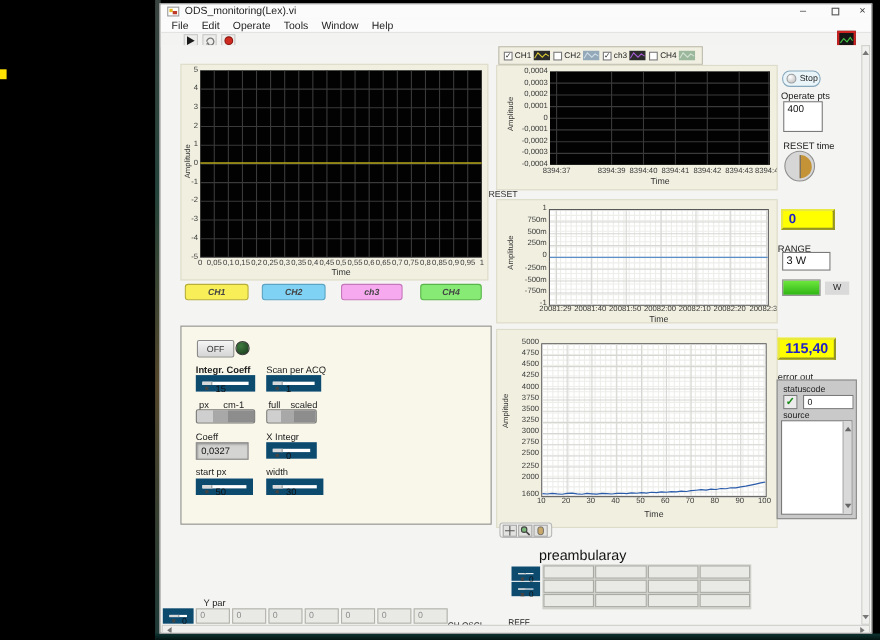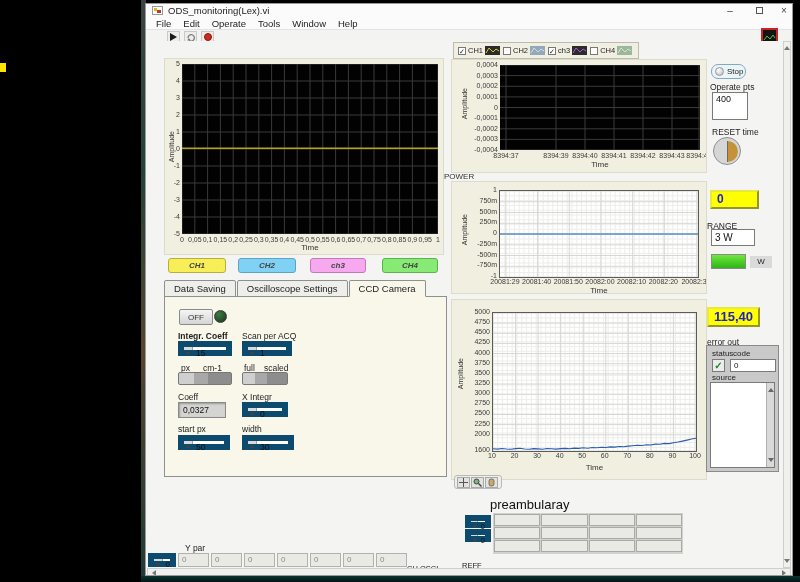--- a/index.html
+++ b/index.html
@@ -237,25 +237,20 @@
       <div class="xtick" style="left: 247.4px; top: 177px;">0,9</div>
       <div class="xtick" style="left: 260.2px; top: 177px;">0,95</div>
       <div class="xtick" style="left: 273px; top: 177px;">1</div>
     </div>
 
   <div class="chbtn" style="left: 22px; background: rgb(248, 239, 88); border-color: rgb(184, 174, 58);">CH1</div>
   <div class="chbtn" style="left: 92px; background: rgb(127, 210, 244); border-color: rgb(91, 164, 196);">CH2</div>
   <div class="chbtn" style="left: 164px; width: 56px; background: rgb(246, 169, 238); border-color: rgb(197, 119, 187);">ch3</div>
   <div class="chbtn" style="left: 236px; width: 56px; background: rgb(135, 234, 117); border-color: rgb(88, 181, 71);">CH4</div>
 
-  <div class="abs" id="tabs">
-    <div class="tab">Data Saving</div>
-    <div class="tab">Oscilloscope Settings</div>
-    <div class="tab active">CCD Camera</div>
-  </div>
   <div class="abs" id="tabpage"></div>
 
   <div class="abs" id="off-btn" style="z-index:2">OFF</div>
   <div class="abs" id="ccd-led" style="z-index:2"></div>
   <div class="lbl b" style="left:32px;top:327px;z-index:2">Integr. Coeff</div>
   <div class="lbl" style="left:96px;top:327px;z-index:2">Scan per ACQ</div>
   <div class="spin" style="left:32px;top:337px;width:54px;height:15px;z-index:2">
     <div class="btns">
         <i class="up"></i>
         <i class="dn"></i>
@@ -368,21 +363,21 @@
       <div class="ytick" style="left: 46px; top: 75.375px;">-0,0003</div>
       <div class="ytick" style="left: 46px; top: 86px;">-0,0004</div>
       <div class="xtick" style="left: 54px; top: 92px;">8394:37</div>
       <div class="xtick" style="left: 104px; top: 92px;">8394:39</div>
       <div class="xtick" style="left: 133px; top: 92px;">8394:40</div>
       <div class="xtick" style="left: 162px; top: 92px;">8394:41</div>
       <div class="xtick" style="left: 191px; top: 92px;">8394:42</div>
       <div class="xtick" style="left: 220px; top: 92px;">8394:43</div>
       <div class="xtick" style="left: 247px; top: 92px;">8394:44</div>
     </div>
-  <div class="lbl" id="power-title">POWER</div>
+  <div class="lbl" id="power-title">RESET</div>
   <div class="chart" id="chartP">
     <div class="plot light"><svg width="198" height="86">
           <line x1="4.8" y1="0" x2="4.8" y2="86" stroke="#ededea" stroke-width="1"></line>
           <line x1="9.6" y1="0" x2="9.6" y2="86" stroke="#ededea" stroke-width="1"></line>
           <line x1="14.399999999999999" y1="0" x2="14.399999999999999" y2="86" stroke="#ededea" stroke-width="1"></line>
           <line x1="19.2" y1="0" x2="19.2" y2="86" stroke="#ededea" stroke-width="1"></line>
           <line x1="24" y1="0" x2="24" y2="86" stroke="#ededea" stroke-width="1"></line>
           <line x1="28.8" y1="0" x2="28.8" y2="86" stroke="#ededea" stroke-width="1"></line>
           <line x1="33.6" y1="0" x2="33.6" y2="86" stroke="#ededea" stroke-width="1"></line>
           <line x1="38.4" y1="0" x2="38.4" y2="86" stroke="#ededea" stroke-width="1"></line>

